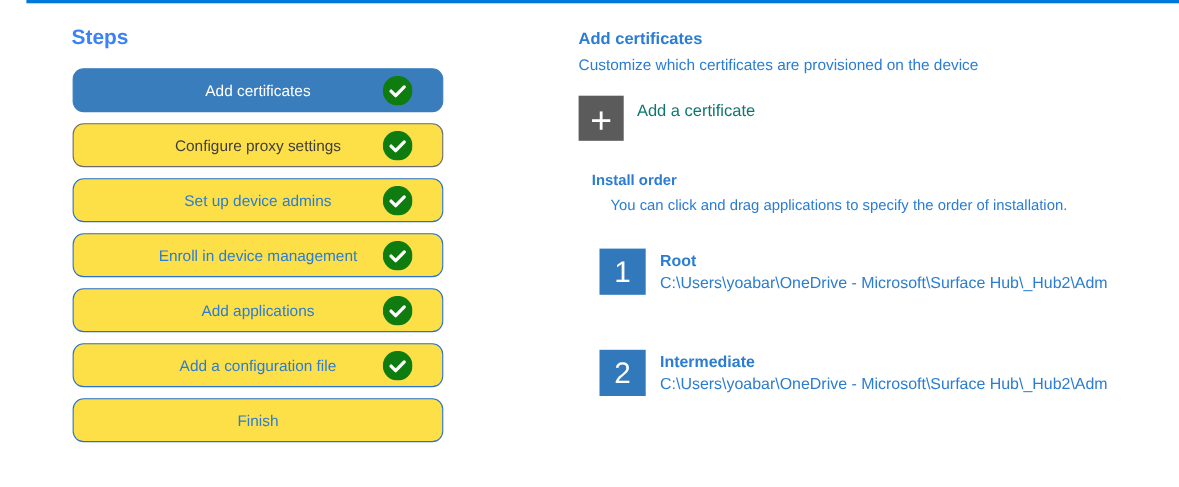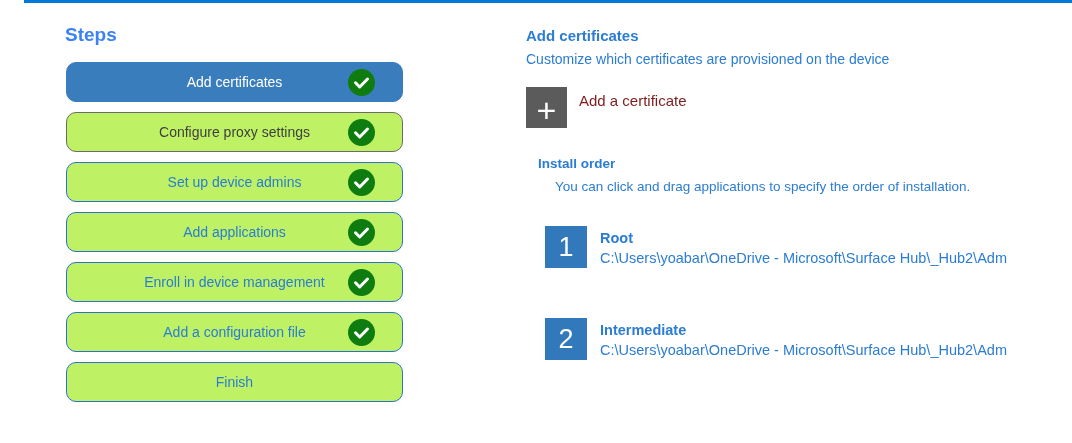--- a/index.html
+++ b/index.html
@@ -20,21 +20,21 @@
     font-size: 19px; font-weight: bold; color: #3b82f6;
   }
   .steps-list { position: absolute; left: 66px; top: 62px; width: 337px; }
   .step-btn {
     position: relative;
     width: 337px; height: 40px; margin-bottom: 10px;
     border-radius: 10px;
     display: flex; align-items: center; justify-content: center;
     font-size: 14px;
     cursor: pointer;
-    background: #bef264;
+    background: #fde047;
     border: 1px solid #2a72cc;
     color: #2b7cd3;
   }
   .step-btn.active {
     background: #3a7dbd; border-color: #3a7dbd; color: #ffffff;
   }
   .step-btn.gray {
     border-color: #6b6b6b; color: #3f3f3f;
   }
   .check-badge {
@@ -55,21 +55,21 @@
     width: 41px; height: 41px; background: #5b5b5b;
     display: flex; align-items: center; justify-content: center;
     cursor: pointer;
   }
   .add-cert-tile .plus {
     color: #ffffff; font-size: 34px; font-weight: 300; line-height: 1;
     margin-top: 4px;
   }
   .add-cert-label {
     position: absolute; left: 579px; top: 92px;
-    font-size: 15px; color: #7f1d1d; cursor: pointer;
+    font-size: 15px; color: #0f766e; cursor: pointer;
   }
   .install-title {
     position: absolute; left: 526px; top: 156px;
     font-size: 13.5px; font-weight: bold; color: #2b7cd3; padding-left: 12px;
   }
   .install-desc {
     position: absolute; left: 527px; top: 179px;
     font-size: 13.5px; color: #2b7cd3; margin-left: 28px;
   }
   .install-item {
@@ -116,29 +116,29 @@
 
   <div class="step-btn">
     <span>Set up device admins</span>
     <svg class="check-badge" viewBox="0 0 27 27">
       <circle cx="13.5" cy="13.5" r="13.5" fill="#0f7c10"></circle>
       <polyline points="7.5,13.8 11.7,18 19.5,10" fill="none" stroke="#ffffff" stroke-width="3" stroke-linecap="round" stroke-linejoin="round"></polyline>
     </svg>
   </div>
 
   <div class="step-btn">
-    <span>Add applications</span>
+    <span>Enroll in device management</span>
     <svg class="check-badge" viewBox="0 0 27 27">
       <circle cx="13.5" cy="13.5" r="13.5" fill="#0f7c10"></circle>
       <polyline points="7.5,13.8 11.7,18 19.5,10" fill="none" stroke="#ffffff" stroke-width="3" stroke-linecap="round" stroke-linejoin="round"></polyline>
     </svg>
   </div>
 
   <div class="step-btn">
-    <span>Enroll in device management</span>
+    <span>Add applications</span>
     <svg class="check-badge" viewBox="0 0 27 27">
       <circle cx="13.5" cy="13.5" r="13.5" fill="#0f7c10"></circle>
       <polyline points="7.5,13.8 11.7,18 19.5,10" fill="none" stroke="#ffffff" stroke-width="3" stroke-linecap="round" stroke-linejoin="round"></polyline>
     </svg>
   </div>
 
   <div class="step-btn">
     <span>Add a configuration file</span>
     <svg class="check-badge" viewBox="0 0 27 27">
       <circle cx="13.5" cy="13.5" r="13.5" fill="#0f7c10"></circle>

